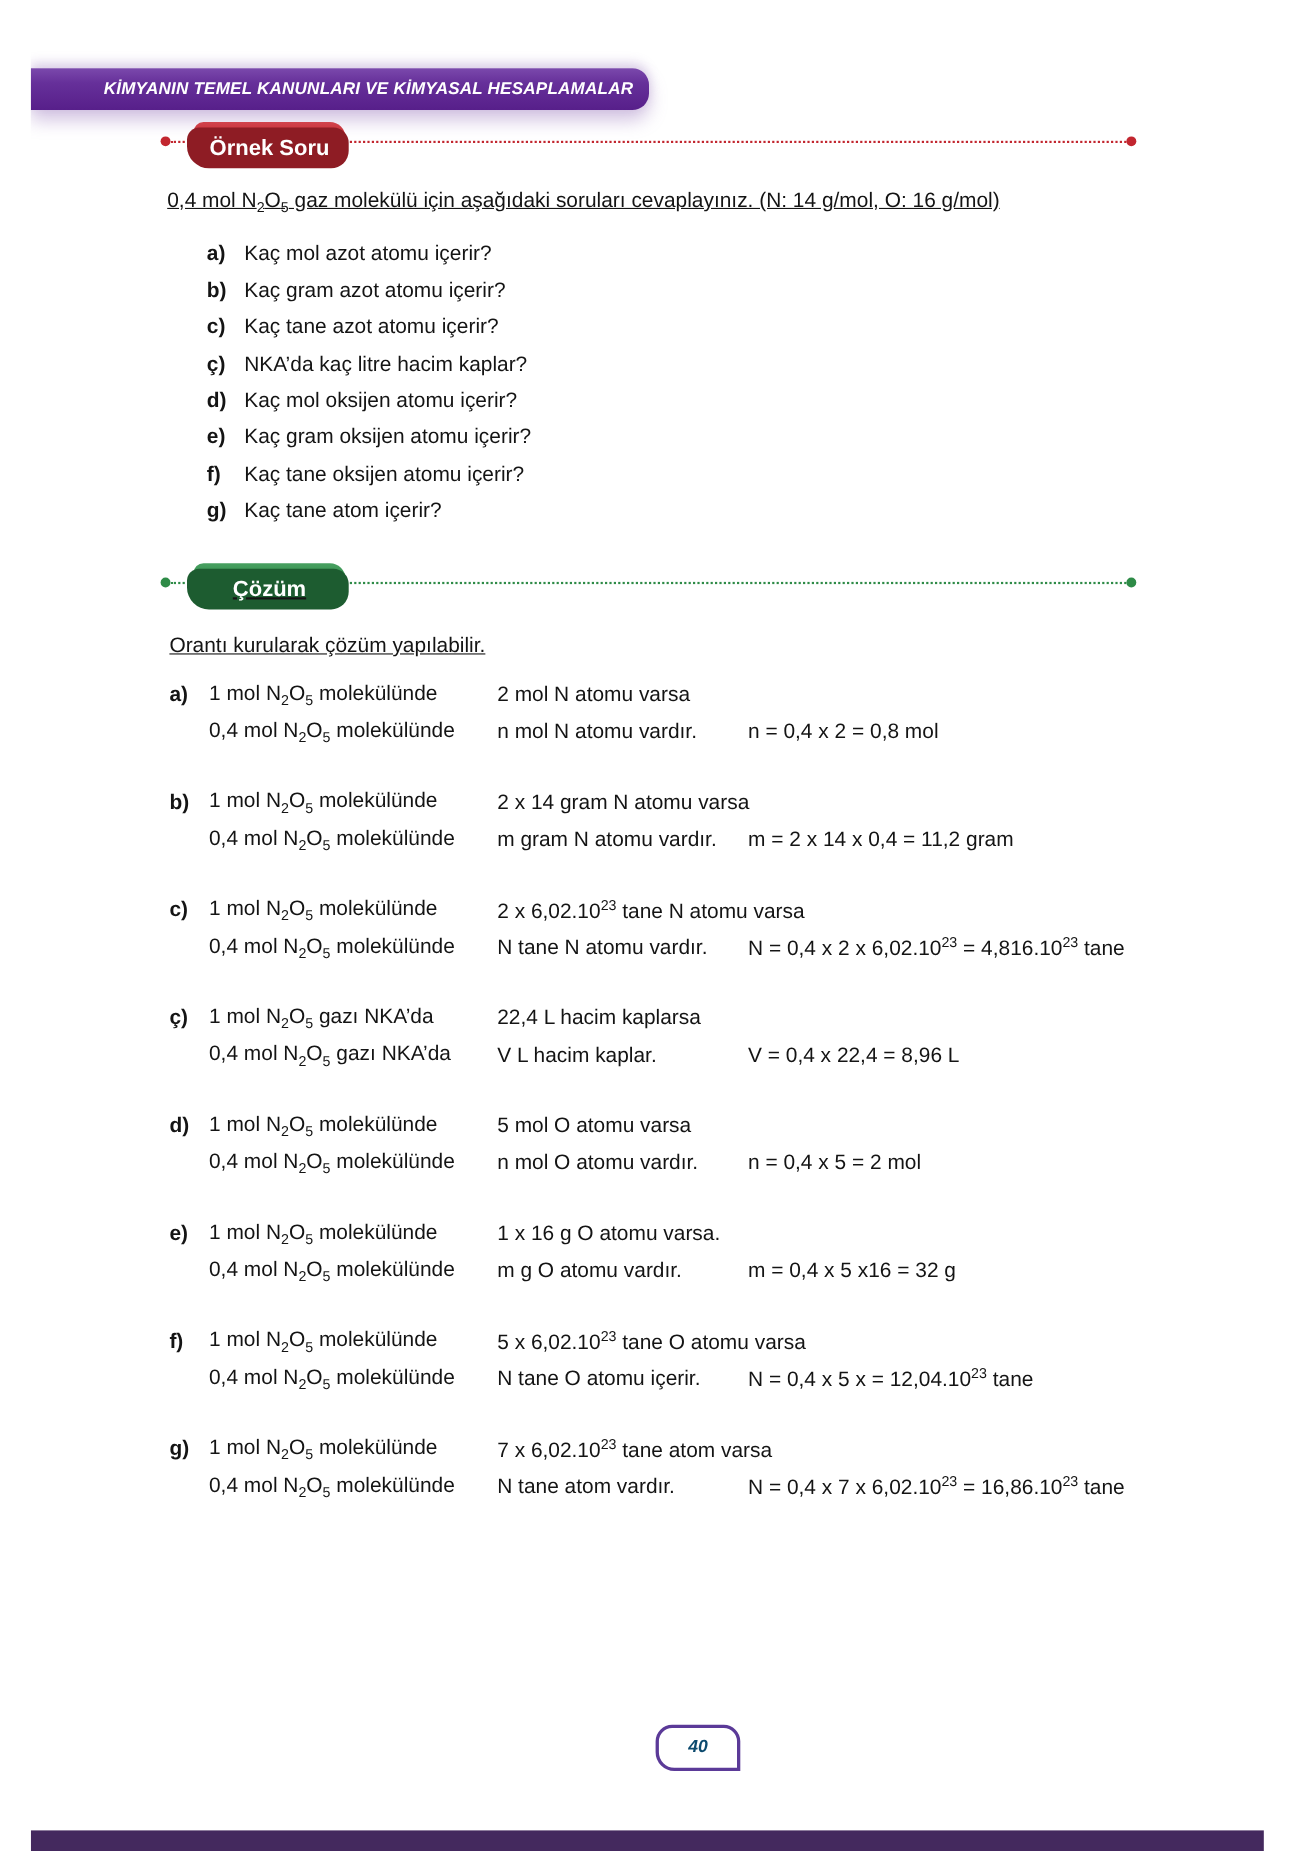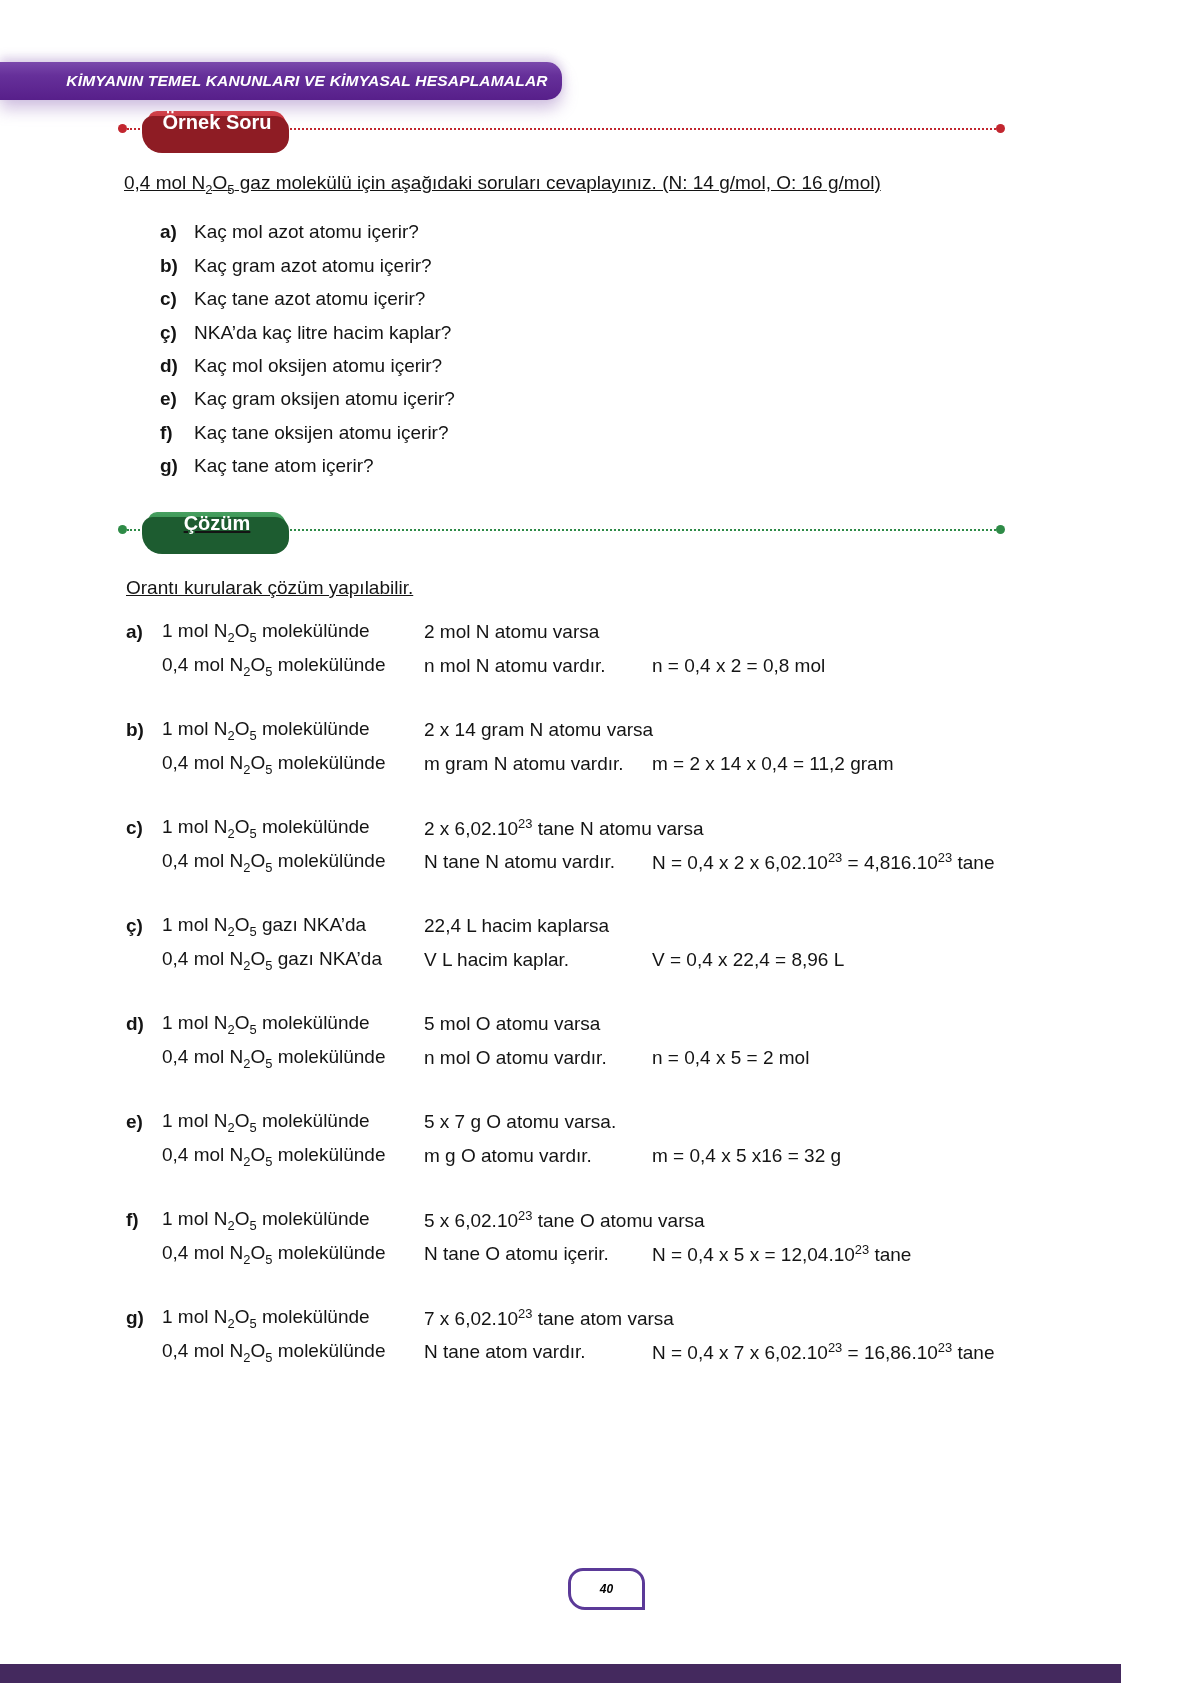--- a/index.html
+++ b/index.html
@@ -3,41 +3,42 @@
 <meta charset="utf-8">
 <style>
   html,body{margin:0;padding:0;background:#ffffff;}
   .canvas{
     position:relative;
     width:1121px;height:1683px;
     background:#ffffff;
     font-family:"Liberation Sans", sans-serif;
     color:#141414;
     overflow:hidden;
+    margin-left:28px;
   }
   
   .banner{
     position:absolute;left:0;top:62px;width:562px;height:38px;
     background:linear-gradient(180deg,#7b49ac 0%, var(--banner_purple) 35%, #571f8a 100%);
     border-radius:0 15px 15px 0;
     box-shadow:0 9px 16px rgba(140,100,180,.40), 0 -5px 10px rgba(140,100,180,.28);
     display:flex;align-items:center;justify-content:center;
   }
   .banner span{
     color:#ffffff;font-weight:bold;font-style:italic;font-size:15.5px;
     padding-left:52px;white-space:nowrap;letter-spacing:.2px;
   }
   
   .badge-row{position:absolute;left:118px;width:887px;height:37px;display:flex;align-items:center;}
   .dot{width:9px;height:9px;border-radius:50%;flex:0 0 auto;}
   .seg{width:21px;border-top:2px dotted;flex:0 0 auto;}
   .dotline{flex:1 1 auto;border-top:2px dotted;}
   .badge{
     position:relative;width:138px;height:36px;flex:0 0 auto;
-    display:flex;align-items:flex-start;justify-content:center;
+    display:flex;align-items:flex-end;justify-content:center;
     border-radius:9px 14px 14px 9px;z-index:1;
   }
   .badge::before{
     content:'';position:absolute;z-index:-1;
     left:-6px;right:-3px;top:5px;bottom:-6px;
     border-radius:11px 14px 16px 20px;
   }
   .badge span{color:#fff;font-weight:bold;font-size:20px;white-space:nowrap;}
   .row-red .dot{background:var(--badge_red);}
   .row-red .seg,.row-red .dotline{border-color:var(--badge_red);}
@@ -62,21 +63,21 @@
   sub{font-size:68%;}
   sup{font-size:68%;}
   
   .page-badge{
     position:absolute;left:568px;top:1568px;width:77px;height:42px;
     border:3px solid var(--page_border_purple);
     border-radius:15px 15px 0 17px;
     display:flex;align-items:center;justify-content:center;
     background:#ffffff;box-sizing:border-box;
   }
-  .page-badge span{font-size:12px;font-weight:bold;font-style:italic;color:#000000;}
+  .page-badge span{font-size:16px;font-weight:bold;font-style:italic;color:#0c4a6e;}
   .bottom-bar{position:absolute;left:0;bottom:0;width:100%;height:19px;background:var(--bottom_bar);}
 </style>
 </head>
 <body>
 
 <div class="canvas">
 
   <div class="banner">
     <span>KİMYANIN TEMEL KANUNLARI VE KİMYASAL HESAPLAMALAR</span>
   </div>
@@ -215,21 +216,21 @@
             <span>0,4 mol N<sub>2</sub>O<sub>5</sub> molekülünde</span>
             <span>n mol O atomu vardır.</span>
             <span>n = 0,4 x 5 = 2 mol</span>
           </div>
       </div>
 
       <div class="s-block">
         <div class="s-row">
             <span class="s-label">e)</span>
             <span>1 mol N<sub>2</sub>O<sub>5</sub> molekülünde</span>
-            <span>5 x 7 g O atomu varsa.</span>
+            <span>1 x 16 g O atomu varsa.</span>
             <span></span>
           </div>
         <div class="s-row">
             <span class="s-label"></span>
             <span>0,4 mol N<sub>2</sub>O<sub>5</sub> molekülünde</span>
             <span>m g O atomu vardır.</span>
             <span>m = 0,4 x 5 x16 = 32 g</span>
           </div>
       </div>
 

